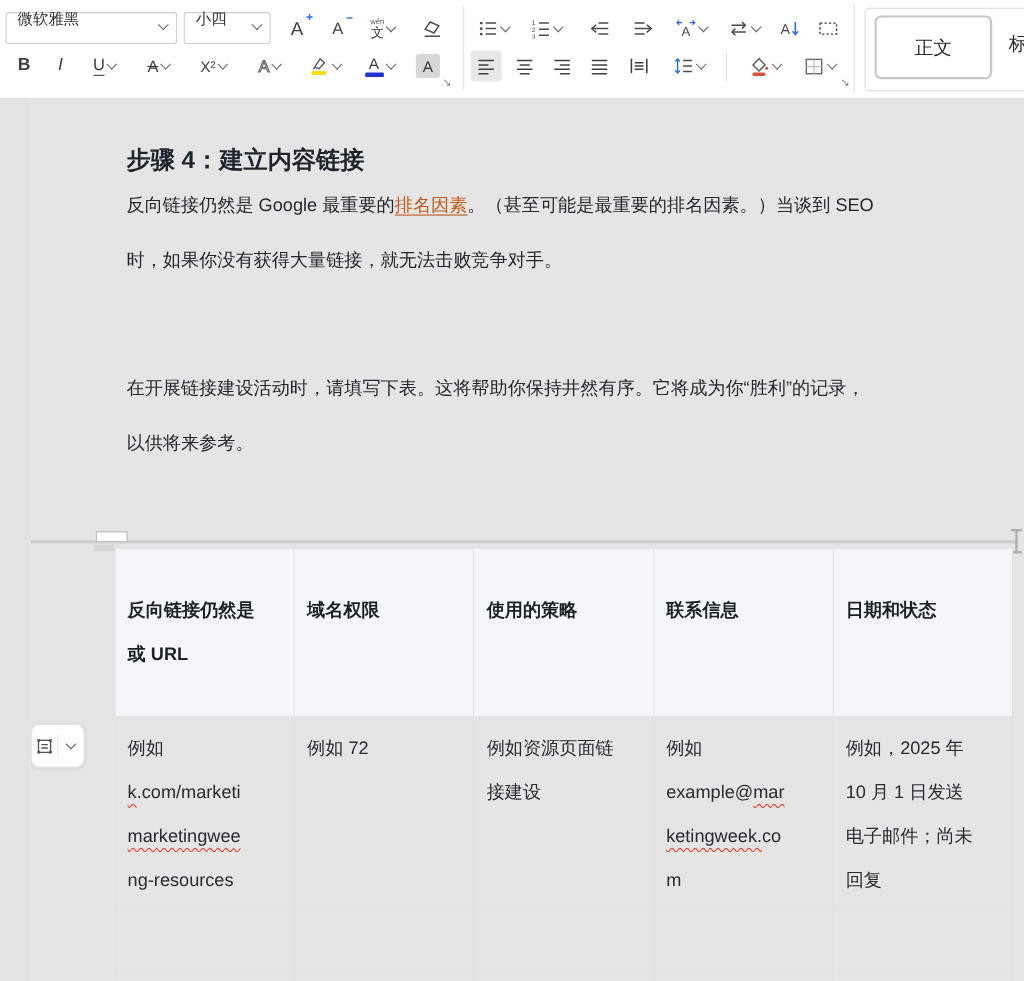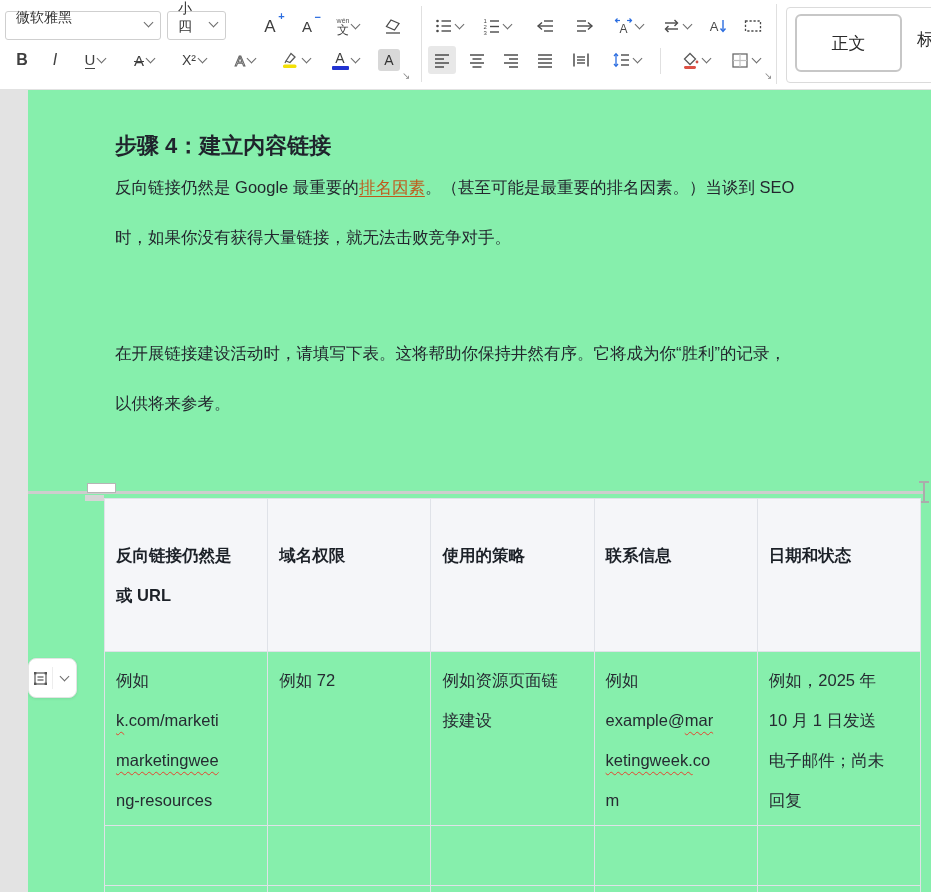--- a/index.html
+++ b/index.html
@@ -24,21 +24,21 @@
   .fc-icon .fc-a{font-size:14px;color:#3f3f3f;}
   .fc-bar{width:17px;height:4px;border-radius:1px;margin-top:1px;}
   .shade-icon{background:#d8d8d8;border-radius:3px;width:22px;height:22px;display:flex;align-items:center;justify-content:center;font-size:14px;color:#333;}
   .active-btn{background:#e8e8e8;border-radius:3px;}
   .launcher{position:absolute;font-size:10px;color:#8a8a8a;}
   #gallery{position:absolute;left:786px;top:7px;width:220px;height:74px;border:1px solid #dbdbdb;border-radius:4px;background:#fff;}
   #style-pill{position:absolute;left:8px;top:6px;width:103px;height:54px;border:2px solid #c7c7c7;border-radius:6px;background:#fff;display:flex;align-items:center;justify-content:center;font-size:17px;color:#2a2a2a;}
   #style-next{position:absolute;left:130px;top:20px;font-size:17px;color:#2a2a2a;white-space:nowrap;}
   
   #gutter{position:absolute;left:0;top:90px;width:28px;height:802px;background:#e3e3e3;}
-  #page{position:absolute;left:28px;top:90px;width:903px;height:802px;background:#86efac;overflow:hidden;}
+  #page{position:absolute;left:28px;top:90px;width:903px;height:802px;background:#e5e5e5;overflow:hidden;}
   #heading{position:absolute;left:87px;top:26px;font-size:22px;font-weight:bold;color:#1f242c;}
   .para{position:absolute;left:87px;width:808px;font-size:16.5px;color:#23272e;}
   .para .line{height:50px;line-height:50px;white-space:nowrap;}
   .link{color:#c05a1c;text-decoration:underline;text-underline-offset:3px;}
   .sq{text-decoration:underline;text-decoration-style:wavy;text-decoration-color:#e5432e;text-decoration-thickness:1px;text-underline-offset:5px;}
   
   #sep-bar{position:absolute;left:0;top:401px;width:897px;height:3px;background:#cdcdcd;}
   #sep-rect-outline{position:absolute;left:59px;top:393px;width:27px;height:8px;border:1px solid #b5b5b5;background:#fff;}
   #sep-rect-fill{position:absolute;left:57px;top:405px;width:19px;height:6px;background:#d6d6d6;}
   #sep-ibeam{position:absolute;left:891px;top:391px;width:10px;height:22px;}
@@ -57,21 +57,21 @@
 </style>
 </head>
 <body>
 
 <div id="toolbar">
 
   <div class="combo" style="left:5px;top:11px;width:156px;">
     <span>微软雅黑</span>
     <span class="chev"></span>
   </div>
-  <div class="combo" style="left:167px;top:11px;width:59px;">
+  <div class="combo" style="left:167px;top:11px;width:79px;">
     <span>小四</span>
     <span class="chev"></span>
   </div>
 
   <div class="tb-btn" style="left:252px;top:11px;width:36px;">
     <span class="rel glyph" style="font-size:17px;"><span>A</span><span class="supmark">+</span></span>
   </div>
   <div class="tb-btn" style="left:290px;top:11px;width:34px;">
     <span class="rel glyph" style="font-size:15px;"><span>A</span><span class="supmark">−</span></span>
   </div>

